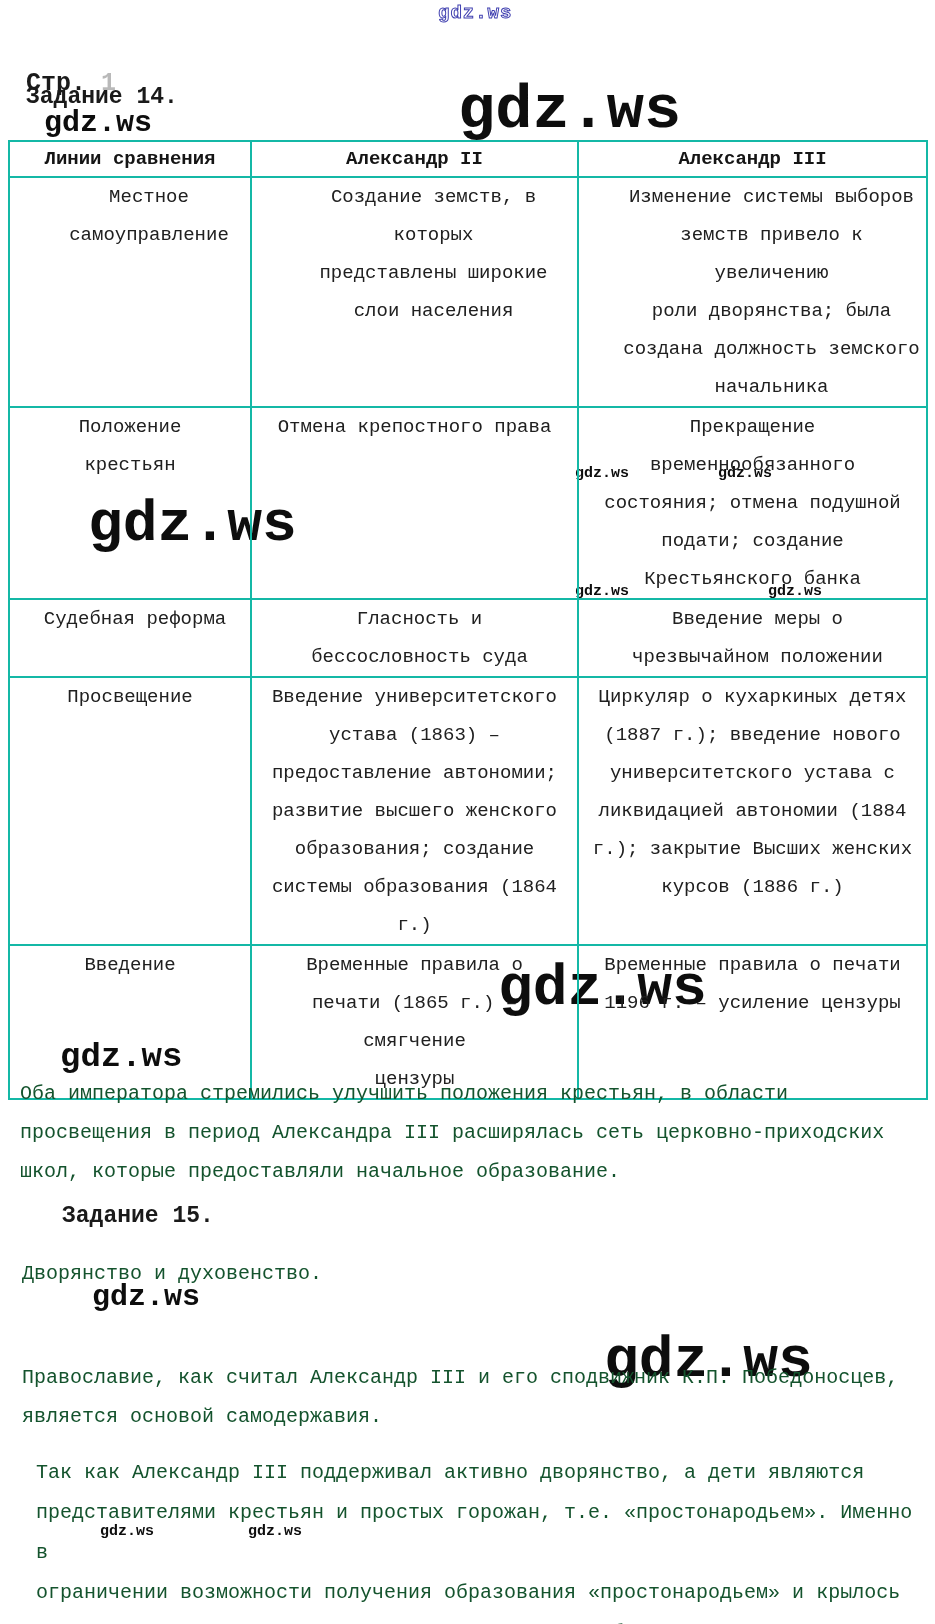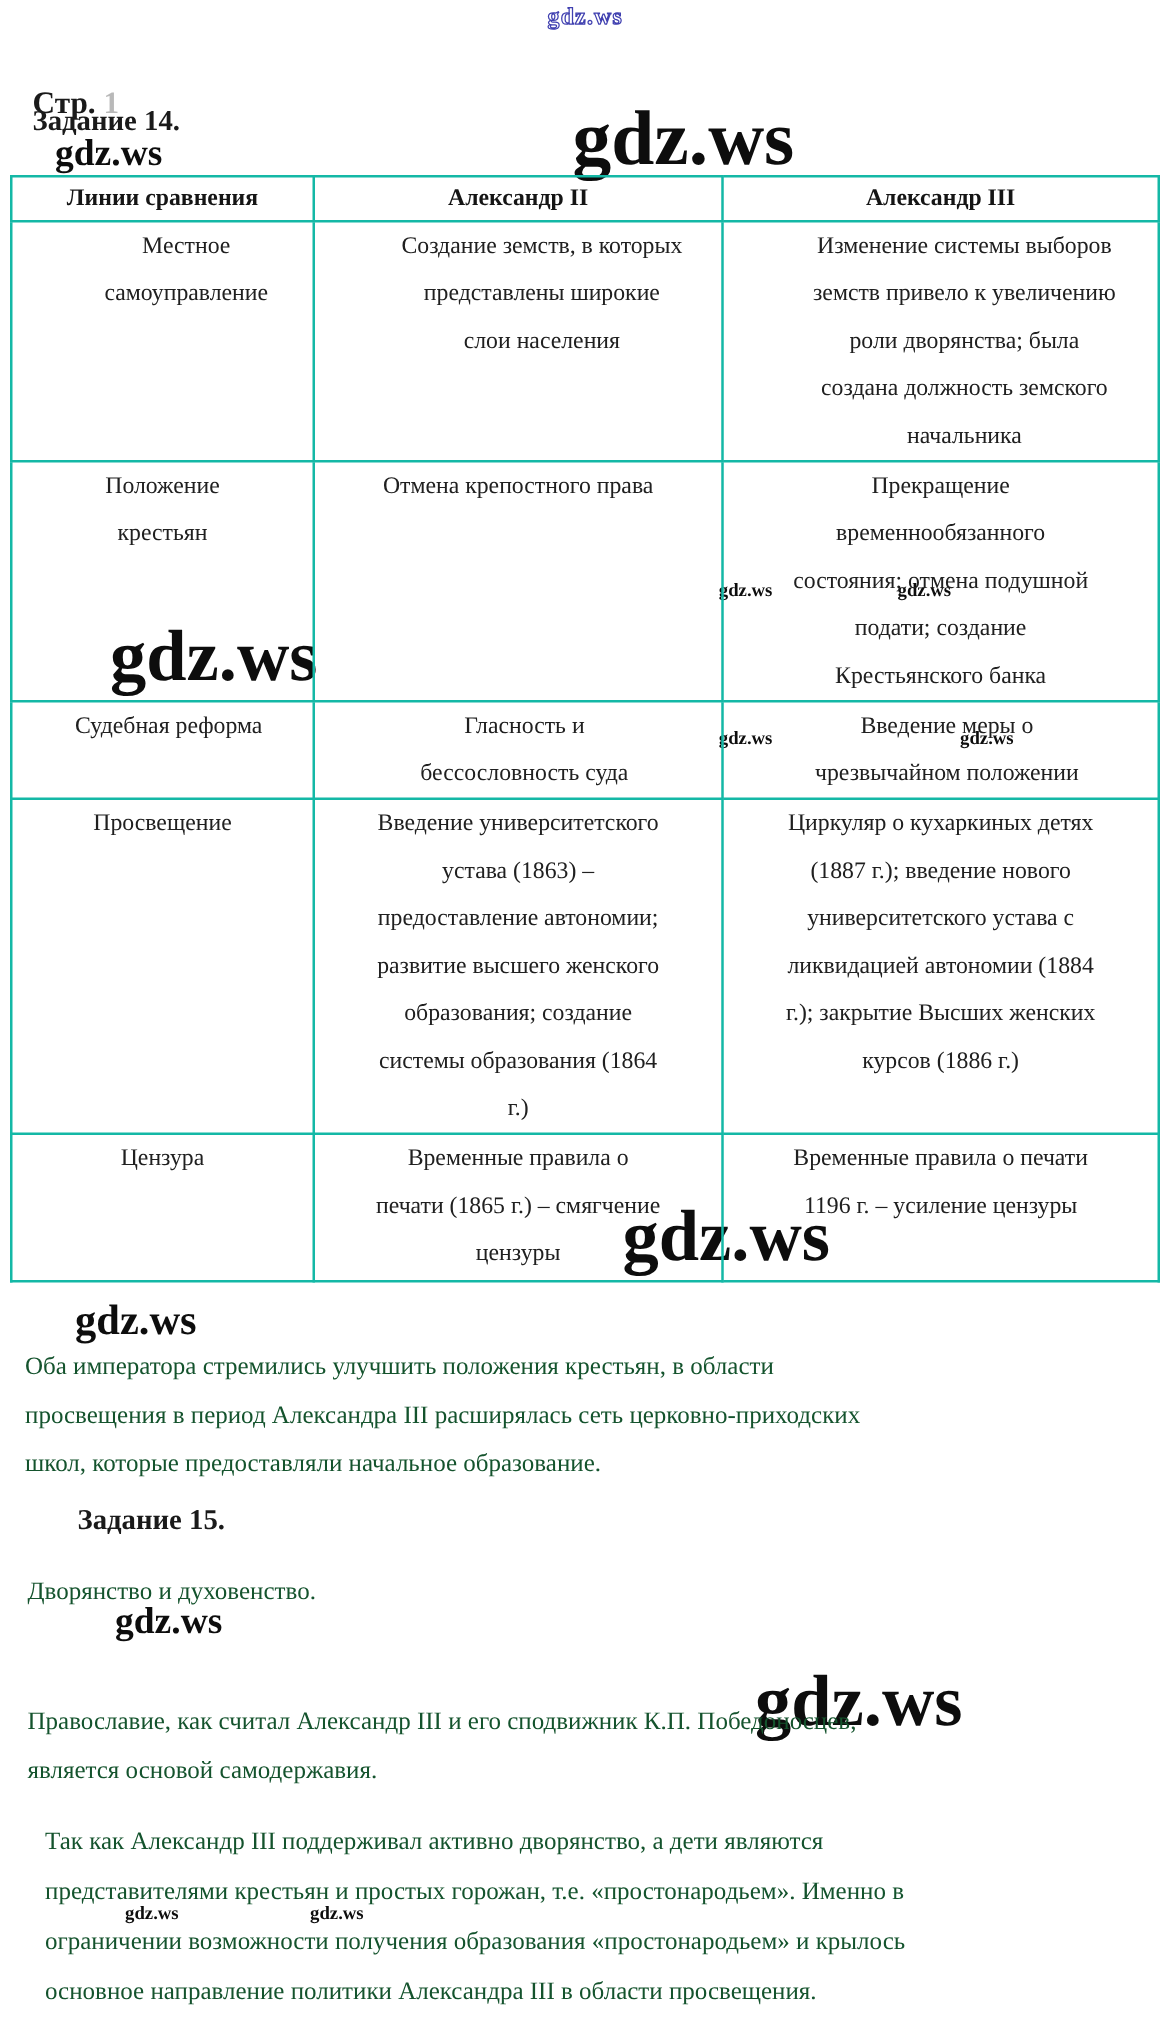--- a/index.html
+++ b/index.html
@@ -1,18 +1,18 @@
 <!DOCTYPE html>
 <html><head>
 <meta charset="utf-8">
 <style>
   html,body{margin:0;padding:0;background:#ffffff;}
   .page{
     position:relative;width:935px;height:1624px;background:#ffffff;overflow:hidden;
-    font-family:Liberation Serif, serif;color:#1c1c1c;
+    font-family:Liberation Mono, monospace;color:#1c1c1c;
   }
   .abs{position:absolute;}
   .h-bold{font-weight:700;font-size:23px;color:#1a1a1a;white-space:pre;}
   .page-label{left:26px;top:26px;font-size:25px;margin-top:43px;}
   .faint{opacity:.3;}
   .task14-title{left:26px;top:84px;}
   .task15-title{left:26px;top:1203px;margin-left:36px;}
 
   
   table.cmp{
@@ -139,21 +139,21 @@
 системы образования (1864
 г.)</td>
         <td>Циркуляр о кухаркиных детях
 (1887 г.); введение нового
 университетского устава с
 ликвидацией автономии (1884
 г.); закрытие Высших женских
 курсов (1886 г.)</td>
       </tr>
       <tr class="r5">
-        <td>Цензура</td>
+        <td>Введение</td>
         <td>Временные правила о
 печати (1865 г.) – смягчение
 цензуры</td>
         <td>Временные правила о печати
 1196 г. – усиление цензуры</td>
       </tr>
     </tbody>
   </table>
 
   <div class="abs para p-summary">Оба императора стремились улучшить положения крестьян, в области

